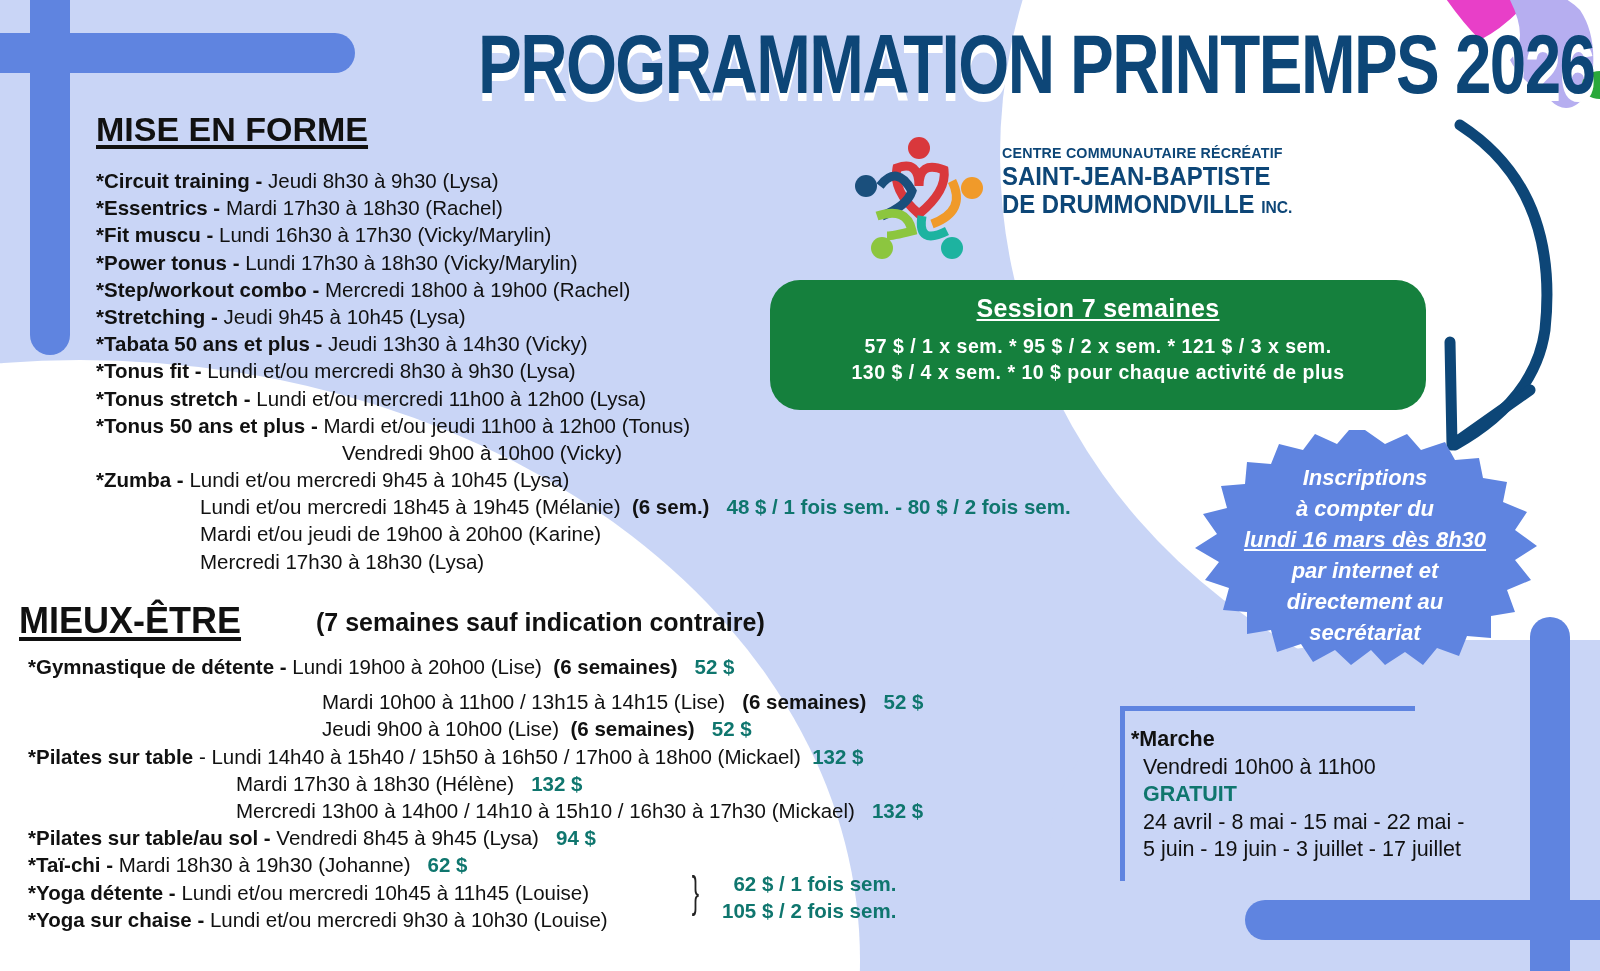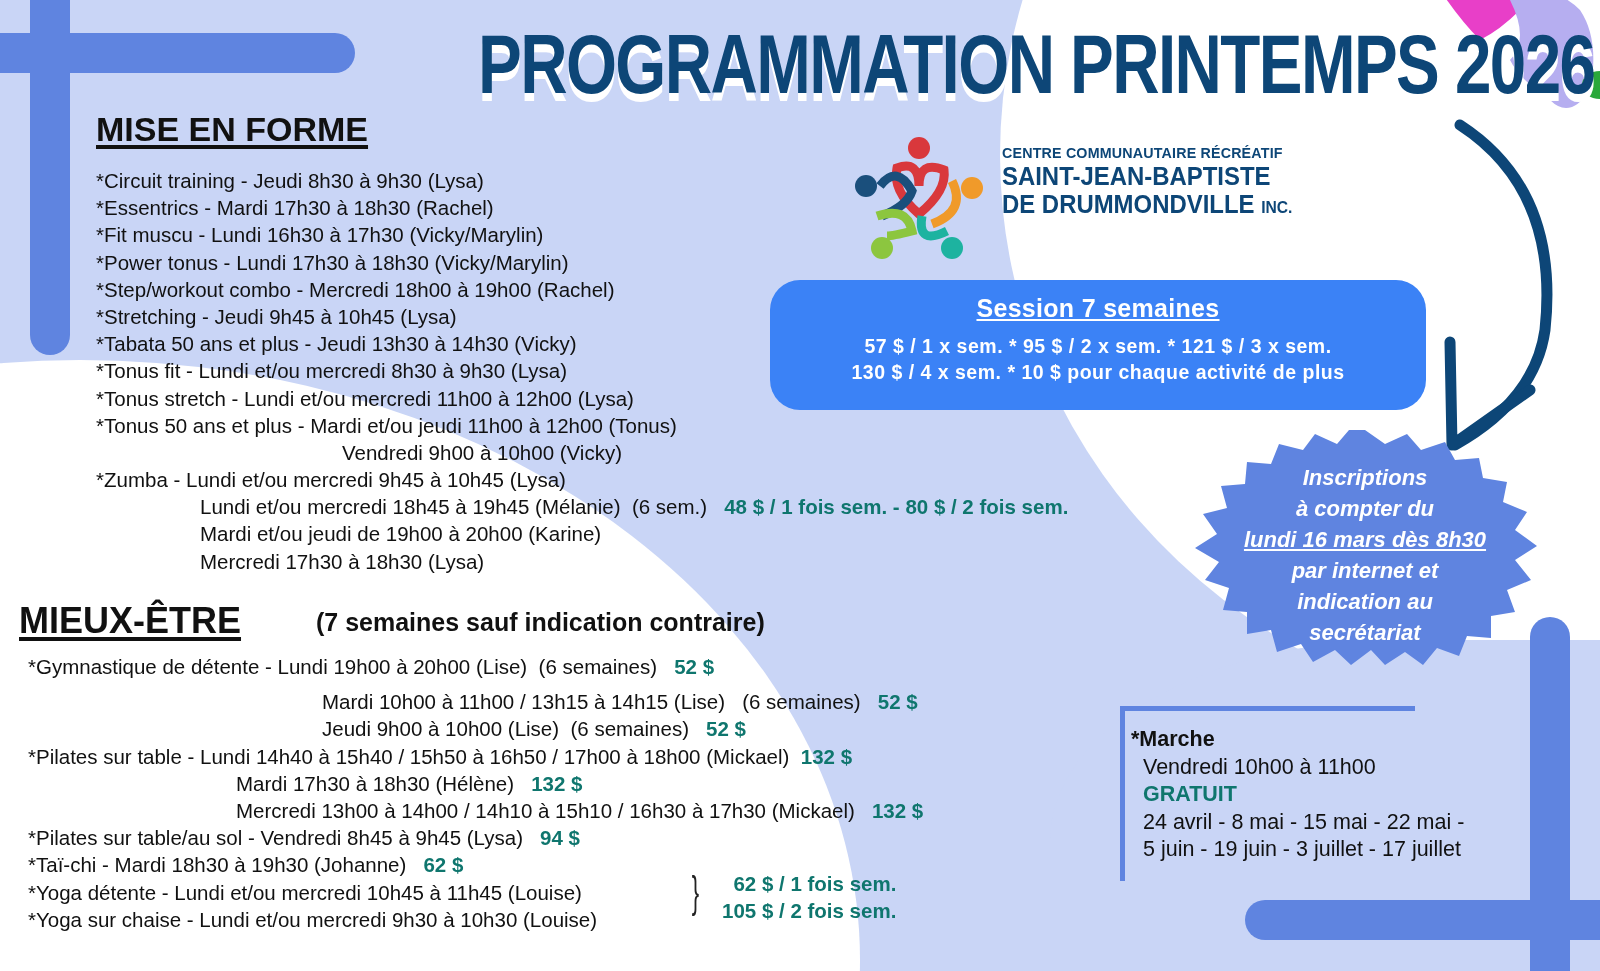--- a/index.html
+++ b/index.html
@@ -5,29 +5,29 @@
   html,body{margin:0;padding:0;}
   body{width:1600px;height:971px;position:relative;overflow:hidden;background:#c9d5f6;font-family:"Liberation Sans",sans-serif;color:#111;}
   .bg-white-circle{position:absolute;left:1000px;top:-420px;width:1220px;height:1150px;border-radius:50%;background:#ffffff;}
   .bg-white-left{position:absolute;left:-700px;top:360px;width:1560px;height:1200px;border-radius:50%;background:#ffffff;}
   .bg-lav-right{position:absolute;left:1050px;top:640px;width:700px;height:400px;border-radius:50% 0 0 0;background:#c9d5f6;}
   .bar{position:absolute;background:#5f84e0;border-radius:30px;}
   .title{position:absolute;left:478px;top:16px;font-family:"Liberation Sans",sans-serif;font-weight:bold;font-size:84px;letter-spacing:-2px;color:#0d4677;transform:scaleX(0.78);transform-origin:left top;white-space:nowrap;text-shadow:0 8px 0 #ffffff;}
   .sec-head{position:absolute;font-weight:900;font-family:"Liberation Sans",sans-serif;text-decoration:underline;text-decoration-thickness:4px;text-underline-offset:4px;color:#111;}
   .sec-sub{position:absolute;font-weight:bold;font-size:25px;}
   .lines{position:absolute;font-family:"Liberation Sans",sans-serif;font-size:20.5px;line-height:27.2px;white-space:nowrap;}
-  .lines .b{font-weight:normal;}
+  .lines .b{font-weight:bold;}
   .red{color:#0f766e;font-weight:bold;}
   .row{display:block;height:27.2px;}
   .logo-box{position:absolute;left:852px;top:136px;width:134px;height:124px;}
   .org{position:absolute;left:1002px;top:144px;color:#0d4677;font-weight:bold;white-space:nowrap;}
   .org .l1{font-size:15.5px;letter-spacing:0.2px;transform:scaleX(0.92);transform-origin:left;display:block;}
   .org .l2{font-size:26px;display:block;transform:scaleX(0.92);transform-origin:left;line-height:28px;}
   .org .inc{font-size:17px;}
-  .session{position:absolute;left:770px;top:280px;width:656px;height:130px;background:#3b82f6;border-radius:30px;color:#fff;text-align:center;}
+  .session{position:absolute;left:770px;top:280px;width:656px;height:130px;background:#15803d;border-radius:30px;color:#fff;text-align:center;}
   .session .h{font-size:25px;font-weight:bold;text-decoration:underline;margin-top:14px;letter-spacing:0.3px;}
   .session .p{font-size:19.5px;font-weight:bold;line-height:26px;margin-top:10px;letter-spacing:0.5px;}
   .burst{position:absolute;left:1185px;top:430px;width:360px;height:235px;}
   .burst-text{position:absolute;left:1190px;top:462px;width:350px;text-align:center;color:#fff;font-style:italic;font-weight:bold;font-size:22px;line-height:31px;}
   .burst-text .u{text-decoration:underline;}
   .marche{position:absolute;left:1120px;top:706px;width:290px;height:170px;border-left:5px solid #5f84e0;border-top:5px solid #5f84e0;}
   .marche-text{position:absolute;left:1143px;top:726px;font-size:21.5px;line-height:27.5px;white-space:nowrap;}
   .arrow{position:absolute;left:1440px;top:110px;}
   .flower{position:absolute;left:1400px;top:-20px;}
 </style>
@@ -105,21 +105,21 @@
 </div>
 
 <svg class="burst" viewBox="0 0 360 235">
   <polygon fill="#5f84e0" points="180,0 200,14 222,4 236,20 260,12 270,30 294,28 298,48 322,52 318,72 342,82 330,100 352,116 330,130 346,150 322,160 330,182 306,186 306,208 282,206 274,226 252,218 238,235 220,222 200,235 186,220 166,235 150,220 128,232 116,214 92,222 86,200 62,204 62,182 38,180 44,158 20,150 34,132 10,118 32,104 18,84 42,78 36,56 60,54 62,32 86,34 94,14 118,20 130,4 152,14 164,0"></polygon>
 </svg>
 <div class="burst-text">
   <div>Inscriptions</div>
   <div>à compter du</div>
   <div class="u">lundi 16 mars dès 8h30</div>
   <div>par internet et</div>
-  <div>indication au</div>
+  <div>directement au</div>
   <div>secrétariat</div>
 </div>
 
 <div class="sec-head" style="left:19px;top:600px;font-size:36px;">MIEUX-ÊTRE</div>
 <div class="sec-sub" style="left:316px;top:608px;">(7 semaines sauf indication contraire)</div>
 
 <div class="lines" style="left:28px;top:653px;">
   <span class="row"><span class="b">*Gymnastique de détente -</span><span> Lundi 19h00 à 20h00 (Lise)</span>&nbsp; <span class="b">(6 semaines)</span>&nbsp;&nbsp; <span class="red">52 $</span></span>
   <span class="row" style="padding-left:294px;margin-top:8px;"><span>Mardi 10h00 à 11h00 / 13h15 à 14h15 (Lise)</span>&nbsp;&nbsp; <span class="b">(6 semaines)</span>&nbsp;&nbsp; <span class="red">52 $</span></span>
   <span class="row" style="padding-left:294px;"><span>Jeudi 9h00 à 10h00 (Lise)</span>&nbsp; <span class="b">(6 semaines)</span>&nbsp;&nbsp; <span class="red">52 $</span></span>

